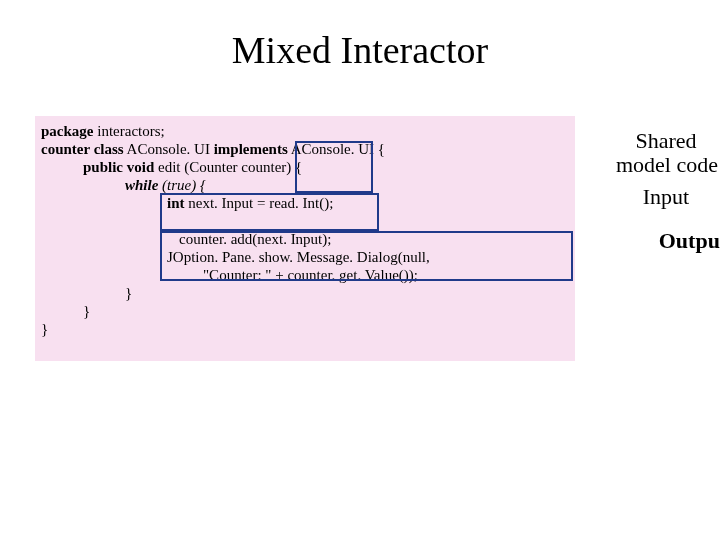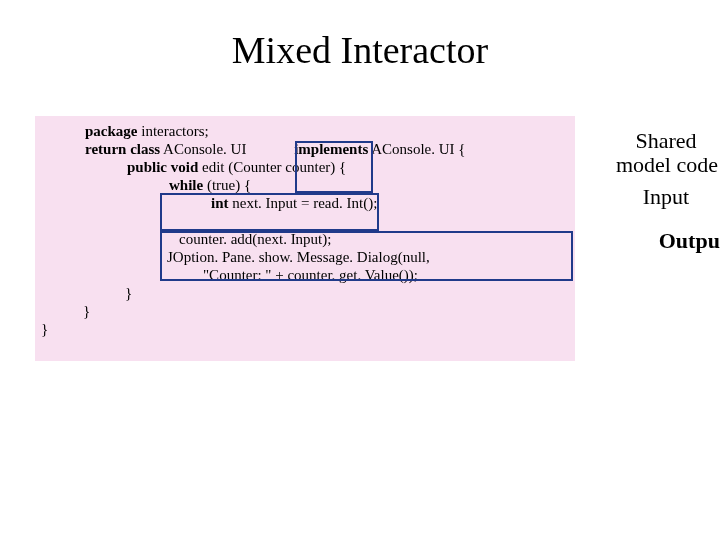--- a/index.html
+++ b/index.html
@@ -33,21 +33,21 @@
     width: 540px;
     height: 245px;
     background: #f8e0f0;
   }
   .codeline {
     position: absolute;
     font-size: 15px;
     white-space: nowrap;
     line-height: 1;
   }
-  .bold { font-weight: bold; margin-left: 44px; }
+  .bold { font-weight: bold; }
   .annot {
     position: absolute;
     font-size: 22px;
     white-space: nowrap;
     text-align: center;
     margin-left: 20px;
   }
   .framebox {
     position: absolute;
     border: 2px solid #203a8a;
@@ -62,28 +62,28 @@
 
   <div class="title">Mixed Interactor</div>
 
   <div class="codebox">
 
     <div class="codeline" style="left:6px; top:8px;">
       <span class="bold">package</span><span> interactors;</span>
     </div>
 
     <div class="codeline" style="left:6px; top:26px;">
-      <span class="bold">return class</span><span> AConsole. UI </span><span class="bold">implements</span><span> AConsole. UI {</span>
+      <span class="bold">counter class</span><span> AConsole. UI </span><span class="bold">implements</span><span> AConsole. UI {</span>
     </div>
 
     <div class="codeline" style="left:48px; top:44px;">
       <span class="bold">public void</span><span> edit (Counter counter) {</span>
     </div>
 
-    <div class="codeline" style="left:90px; top:62px;">
+    <div class="codeline" style="left:90px; top:62px;font-style:italic;">
       <span class="bold">while</span><span> (true) {</span>
     </div>
 
     <div class="codeline" style="left:132px; top:80px;text-align:right;">
       <span class="bold">int</span><span> next. Input = read. Int();</span>
     </div>
 
 
     <div class="codeline" style="left:144px; top:116px;text-align:center;">
       <span>counter. add(next. Input);</span>

